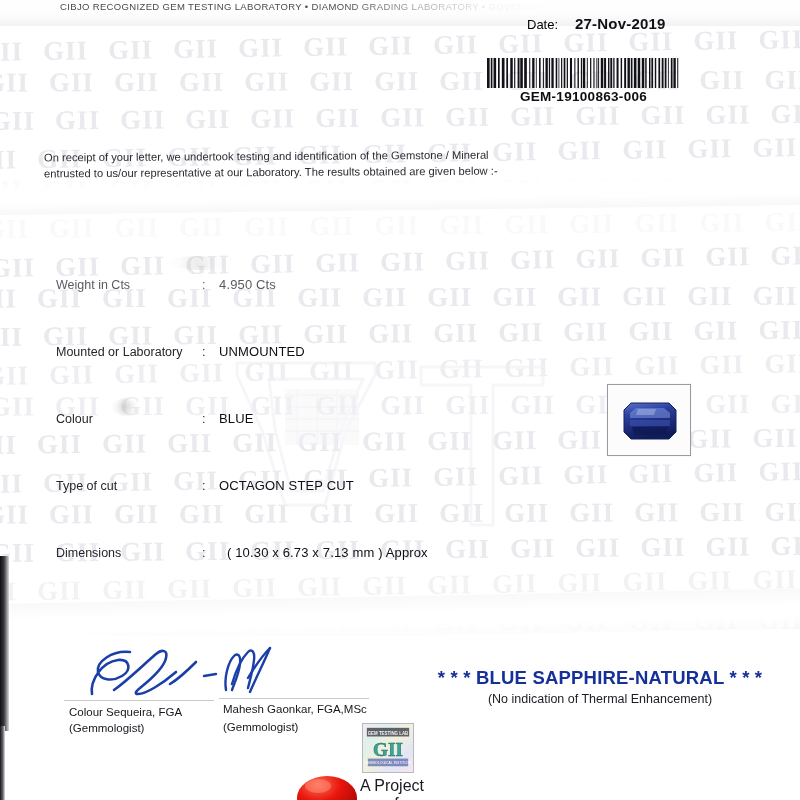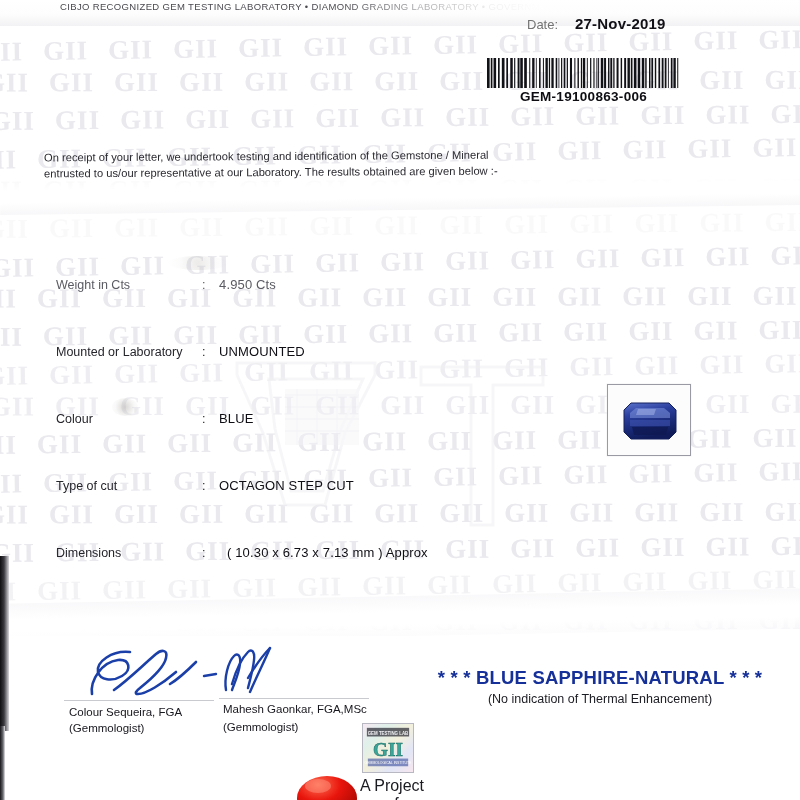--- a/index.html
+++ b/index.html
@@ -111,21 +111,21 @@
     font-weight: bold;
     font-size: 30px;
     font-variant: small-caps;
     letter-spacing: 0.5px;
     color: #1a3fa0;
     text-shadow: 0.5px 0 0 rgba(26,63,160,0.35);
   }
 
   #date-label {
     position: absolute; left: 527px; top: 17px;
-    font-size: 13px; color: #737373;
+    font-size: 13px; color: #000000;
   }
   #date-value {
     position: absolute; left: 575px; top: 15px;
     font-size: 15px; font-weight: bold; color: #101016;
     letter-spacing: 0.2px;
   }
 
   #barcode-wrap {
     position: absolute; left: 487px; top: 58px;
     width: 193px; height: 30px;

